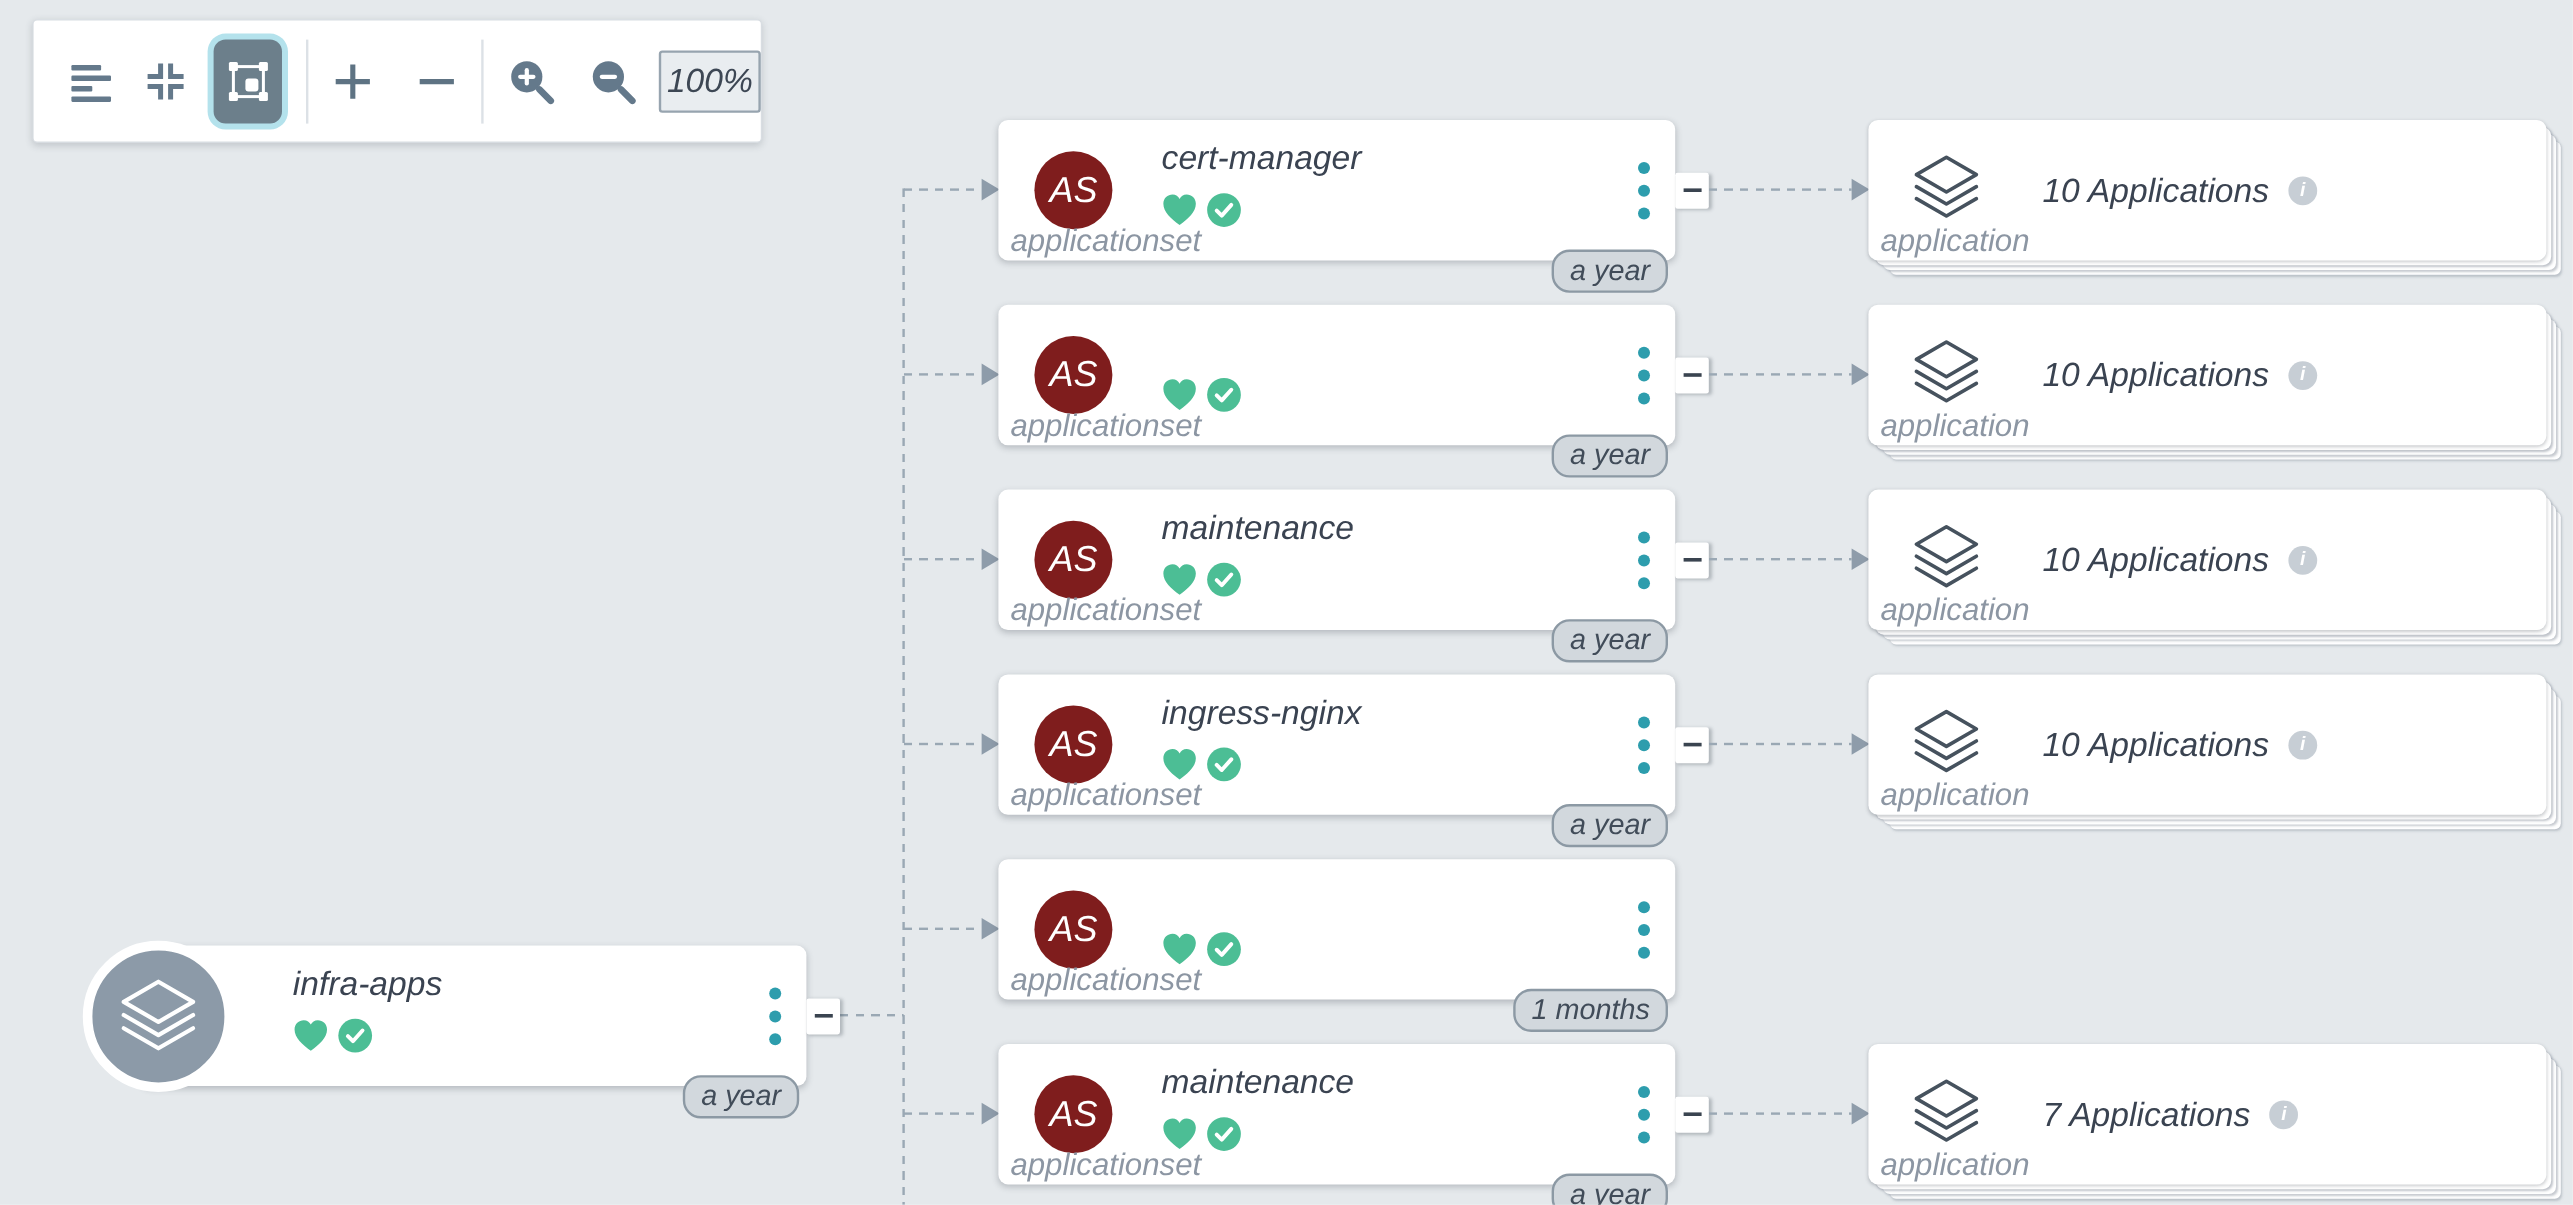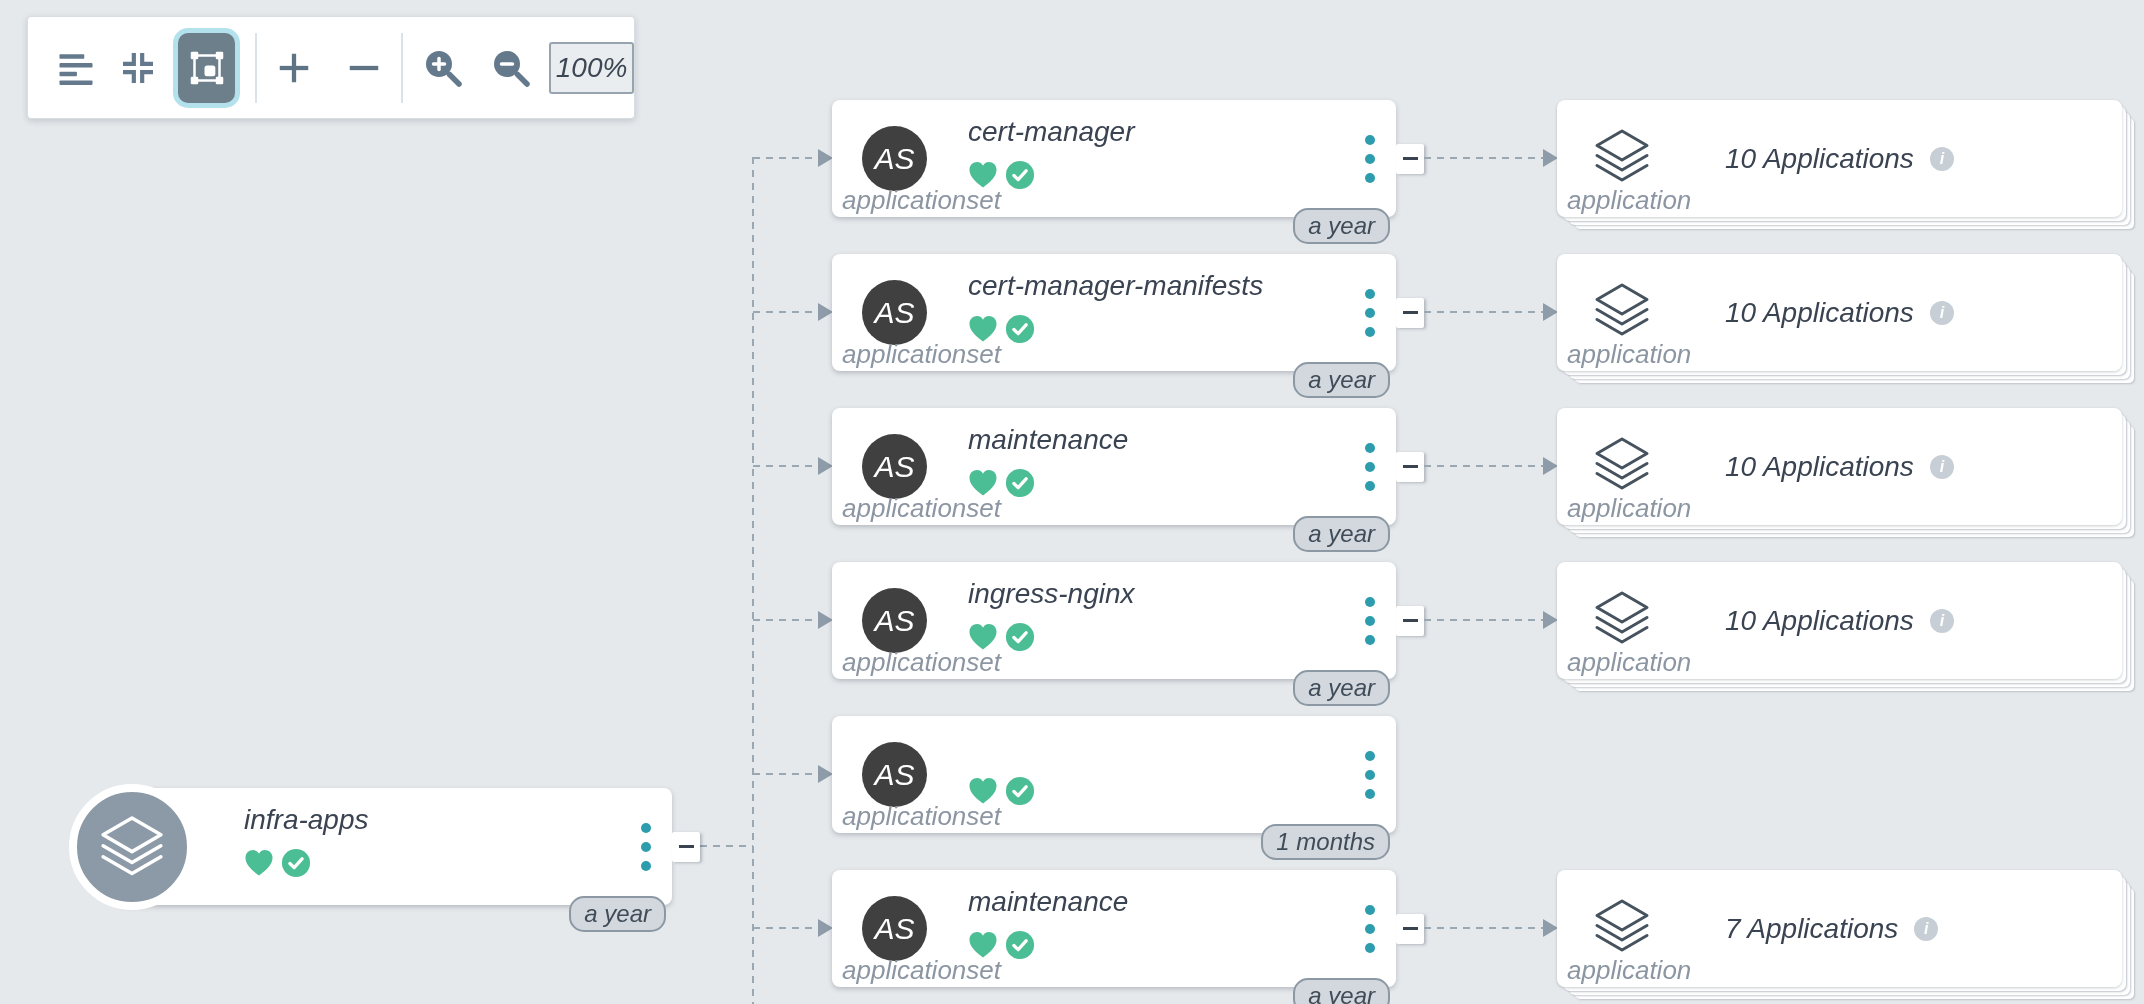--- a/index.html
+++ b/index.html
@@ -18,30 +18,30 @@
   .group-node{left:1557px;width:565px;height:117px;
     box-shadow:0 1px 3px rgba(60,70,80,.28),
       5px 5px 0 -1px #fff, 6px 6px 2px -1px rgba(110,120,135,.45),
       10px 10px 0 -2px #fff, 11px 11px 2px -2px rgba(110,120,135,.4),
       15px 15px 0 -3px #fff, 16px 16px 2px -3px rgba(110,120,135,.35);}
   .node-title{position:absolute;left:136px;top:16px;font-size:28px;color:#3A4351;white-space:nowrap;}
   .root-node .node-title{left:126px;}
   .status-row{position:absolute;left:136px;top:60px;display:flex;gap:7px;align-items:center;}
   .root-node .status-row{left:126px;}
   .kind-label{position:absolute;left:10px;bottom:1px;font-size:26px;color:#8C96A3;}
-  .as-avatar{position:absolute;left:30px;top:26px;width:65px;height:65px;border-radius:50%;background:#404040;color:#fff;display:flex;align-items:center;justify-content:center;font-size:30px;}
+  .as-avatar{position:absolute;left:30px;top:26px;width:65px;height:65px;border-radius:50%;background:#7f1d1d;color:#fff;display:flex;align-items:center;justify-content:center;font-size:30px;}
   .root-circle{position:absolute;left:-49px;top:-4px;width:126px;height:126px;box-sizing:border-box;border:8px solid #fff;border-radius:50%;background:#8C9AA8;display:flex;align-items:center;justify-content:center;}
   .menu-dots{position:absolute;right:16px;top:50%;transform:translateY(-50%);display:flex;flex-direction:column;gap:9px;padding:5px;cursor:pointer;}
   .menu-dots span{width:10px;height:10px;border-radius:50%;background:#2D9DAD;}
   .collapse-box{position:absolute;right:-28px;top:50%;margin-top:-15px;width:28px;height:30px;background:#fff;border-radius:2px;box-shadow:2px 1px 3px rgba(60,70,80,.3);display:flex;align-items:center;justify-content:center;cursor:pointer;}
   .collapse-box i{display:block;width:15px;height:3px;background:#3A4450;}
   .age-badge{position:absolute;right:6px;bottom:-27px;padding:2px 13px;background:#D2D8DD;border:2px solid #8C99A4;border-radius:15px;font-size:24px;color:#414C59;white-space:nowrap;}
   .group-icon{position:absolute;left:33px;top:24px;}
   .group-title-row{position:absolute;left:145px;top:0;height:100%;display:flex;align-items:center;gap:16px;}
-  .group-title{font-size:28px;color:#3A4351;white-space:nowrap;margin-left:23px;}
+  .group-title{font-size:28px;color:#3A4351;white-space:nowrap;}
   .info-icon{width:24px;height:24px;border-radius:50%;background:#C7CED5;color:#fff;font-size:16px;font-weight:bold;display:flex;align-items:center;justify-content:center;cursor:pointer;}
 
   
   .toolbar{position:absolute;left:27px;top:16px;width:608px;height:103px;box-sizing:border-box;background:#fff;border:1px solid #D8DDE2;border-radius:4px;box-shadow:0 2px 6px rgba(60,70,80,.2);display:flex;align-items:center;padding-left:26px;}
   .tbtn{display:flex;align-items:center;justify-content:center;cursor:pointer;background:none;border:none;padding:0;}
   .fit-btn{width:58px;height:70px;border-radius:10px;background:#6C7F8B;box-shadow:0 0 0 5px #B4E2EC;margin:0 20px;}
   .tdivider{width:2px;height:70px;background:#DCE1E6;margin:0 18px;}
   .zoom-level{width:86px;height:52px;box-sizing:border-box;border:2px solid #97A4AF;background:#E9EDF0;border-radius:3px;display:flex;align-items:center;justify-content:center;font-size:28px;color:#3D4754;margin-left:16px;cursor:text;}
 </style>
 </head>
@@ -213,21 +213,20 @@
         <span class="info-icon">i</span>
       </div>
       <div class="kind-label">application</div>
     </div>
     <div class="hline" style="left: 753px; top: 311px; width: 65px;"></div>
     <div class="arrow-right" style="left: 818px; top: 303px;"></div>
     <div class="node as-node" style="top: 254px;">
       <div class="as-avatar">
         <span>AS</span>
       </div>
-      <div class="node-title">cert-manager-manifests</div>
       <div class="status-row">
         <span style="display:flex;">
           <svg width="30" height="28" viewBox="0 0 32 30">
             <path d="M16 28.5 C8.5 23 1.5 16.8 1.5 9.5 C1.5 4.3 5.4 1.2 9.7 1.2 C12.6 1.2 15 2.9 16 5.2 C17 2.9 19.4 1.2 22.3 1.2 C26.6 1.2 30.5 4.3 30.5 9.5 C30.5 16.8 23.5 23 16 28.5 Z" fill="#4CBE95"></path>
           </svg>
         </span>
         <span style="display:flex;">
           <svg width="30" height="30" viewBox="0 0 32 32">
             <circle cx="16" cy="16" r="15" fill="#4CBE95"></circle>
             <path d="M9.5 16.5 L14 21 L22.5 11.5" stroke="#fff" stroke-width="3.5" fill="none" stroke-linecap="round" stroke-linejoin="round"></path>

